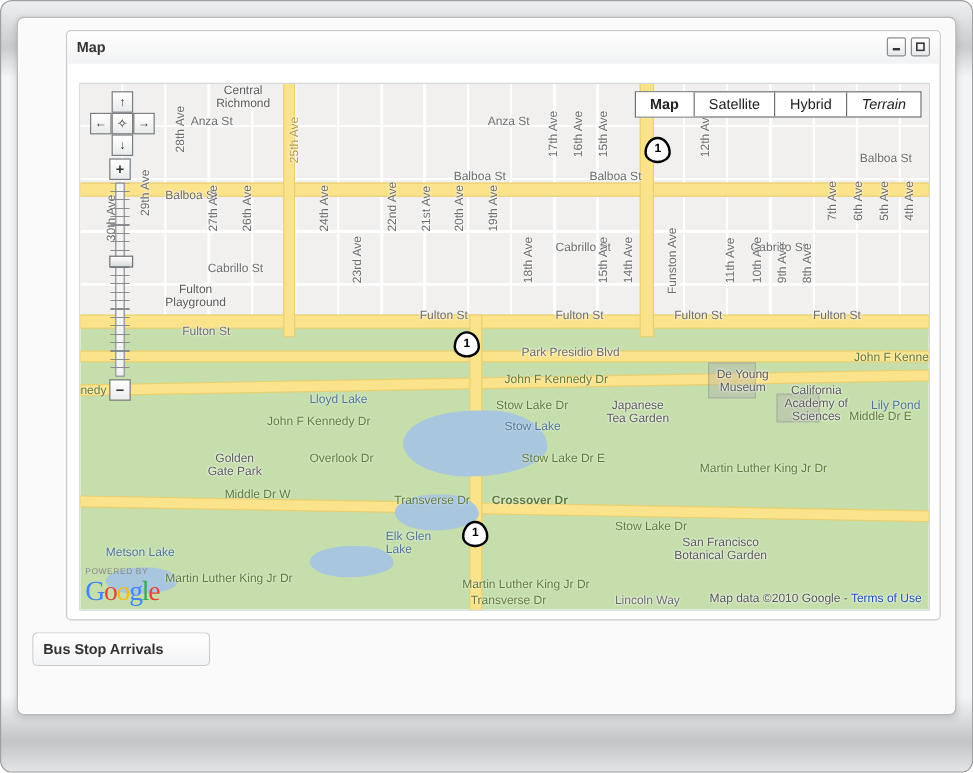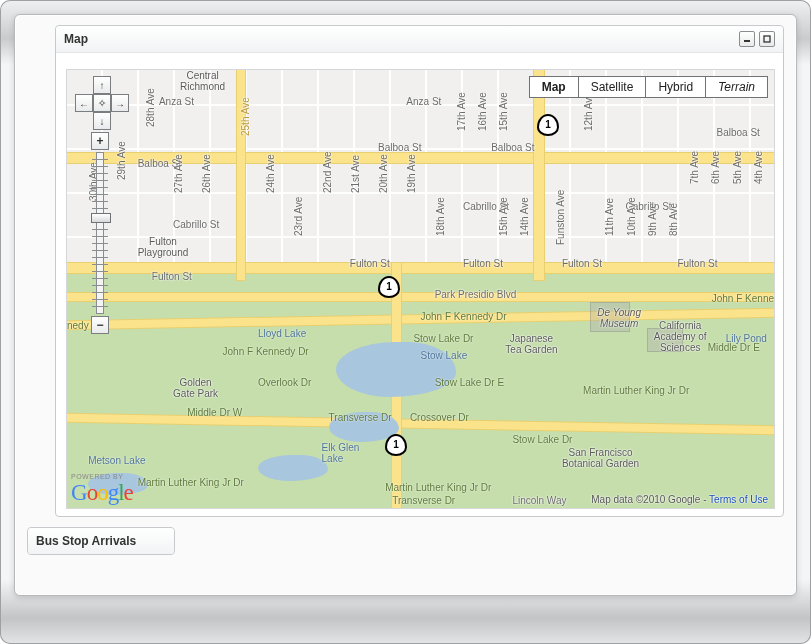--- a/index.html
+++ b/index.html
@@ -370,21 +370,21 @@
           <span class="park-road-label" style="left:45%; top:94%;">Martin Luther King Jr Dr</span>
           <span class="park-road-label" style="left:10%; top:93%;">Martin Luther King Jr Dr</span>
           <span class="park-road-label" style="left:73%; top:72%;">Martin Luther King Jr Dr</span>
           <span class="park-road-label" style="left:49%; top:60%;">Stow Lake Dr</span>
           <span class="park-road-label" style="left:52%; top:70%;">Stow Lake Dr E</span>
           <span class="park-road-label" style="left:63%; top:83%;">Stow Lake Dr</span>
           <span class="park-road-label" style="left:27%; top:70%;">Overlook Dr</span>
           <span class="park-road-label" style="left:17%; top:77%;">Middle Dr W</span>
           <span class="park-road-label" style="right:2%; top:62%;">Middle Dr E</span>
           <span class="street-label" style="left:63%; top:97%;">Lincoln Way</span>
-          <span class="park-road-label v" style="left:48.5%; top:78%;">Crossover Dr</span>
+          <span class="park-road-label v" style="left:48.5%; top:78%;font-weight:bold;">Crossover Dr</span>
           <span class="park-road-label v" style="left:37%; top:78%;">Transverse Dr</span>
           <span class="park-road-label v" style="left:46%; top:97%;">Transverse Dr</span>
 
           <span class="street-label v" style="left:3%;  top:30%;">30th Ave</span>
           <span class="street-label v" style="left:7%;  top:25%;">29th Ave</span>
           <span class="street-label v" style="left:11%; top:13%;">28th Ave</span>
           <span class="street-label v" style="left:15%; top:28%;">27th Ave</span>
           <span class="street-label v" style="left:19%; top:28%;">26th Ave</span>
           <span class="street-label v" style="left:24.5%; top:15%; color:#b89a3a;">25th Ave</span>
           <span class="street-label v" style="left:28%; top:28%;">24th Ave</span>
@@ -417,21 +417,21 @@
 Playground</span>
           <span class="water-label" style="left:27%; top:59%;">Lloyd Lake</span>
           <span class="poi-label" style="left:15%; top:70%; white-space:pre;">Golden
 Gate Park</span>
           <span class="water-label" style="left:36%; top:85%; white-space:pre;">Elk Glen
 Lake</span>
           <span class="water-label" style="left:3%; top:88%;">Metson Lake</span>
           <span class="water-label" style="left:50%; top:64%;">Stow Lake</span>
           <span class="poi-label" style="left:62%; top:60%; white-space:pre;">Japanese
 Tea Garden</span>
-          <span class="poi-label" style="left:75%; top:54%; white-space:pre;font-style:italic;">De Young
+          <span class="poi-label" style="left:75%; top:54%; white-space:pre;">De Young
 Museum</span>
           <span class="poi-label" style="left:83%; top:57%; white-space:pre;">California
 Academy of
 Sciences</span>
           <span class="water-label" style="right:1%; top:60%;">Lily Pond</span>
           <span class="poi-label" style="left:70%; top:86%; white-space:pre;">San Francisco
 Botanical Garden</span>
 
           <div class="pan-ctrl">
             <div class="pan-btn up">

